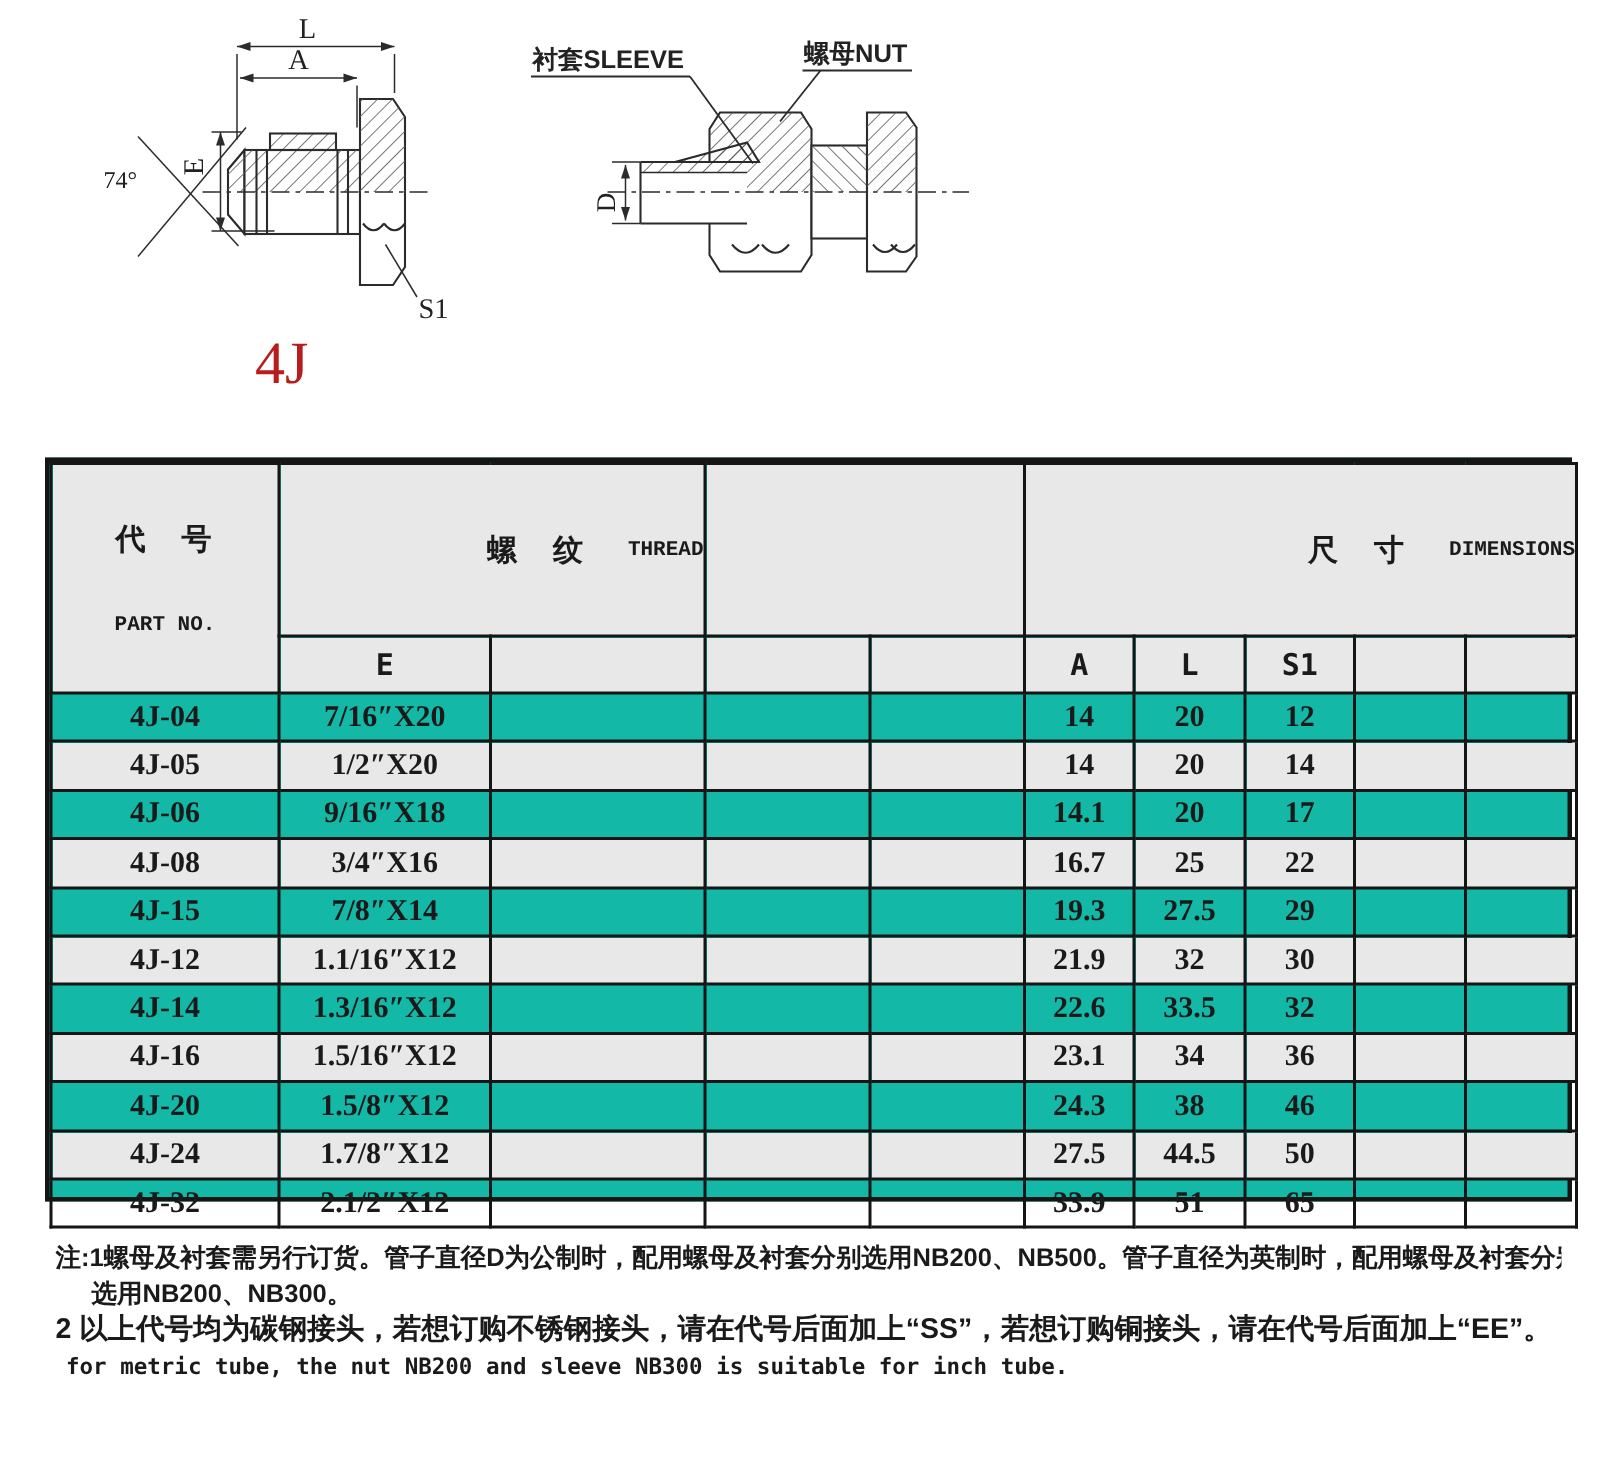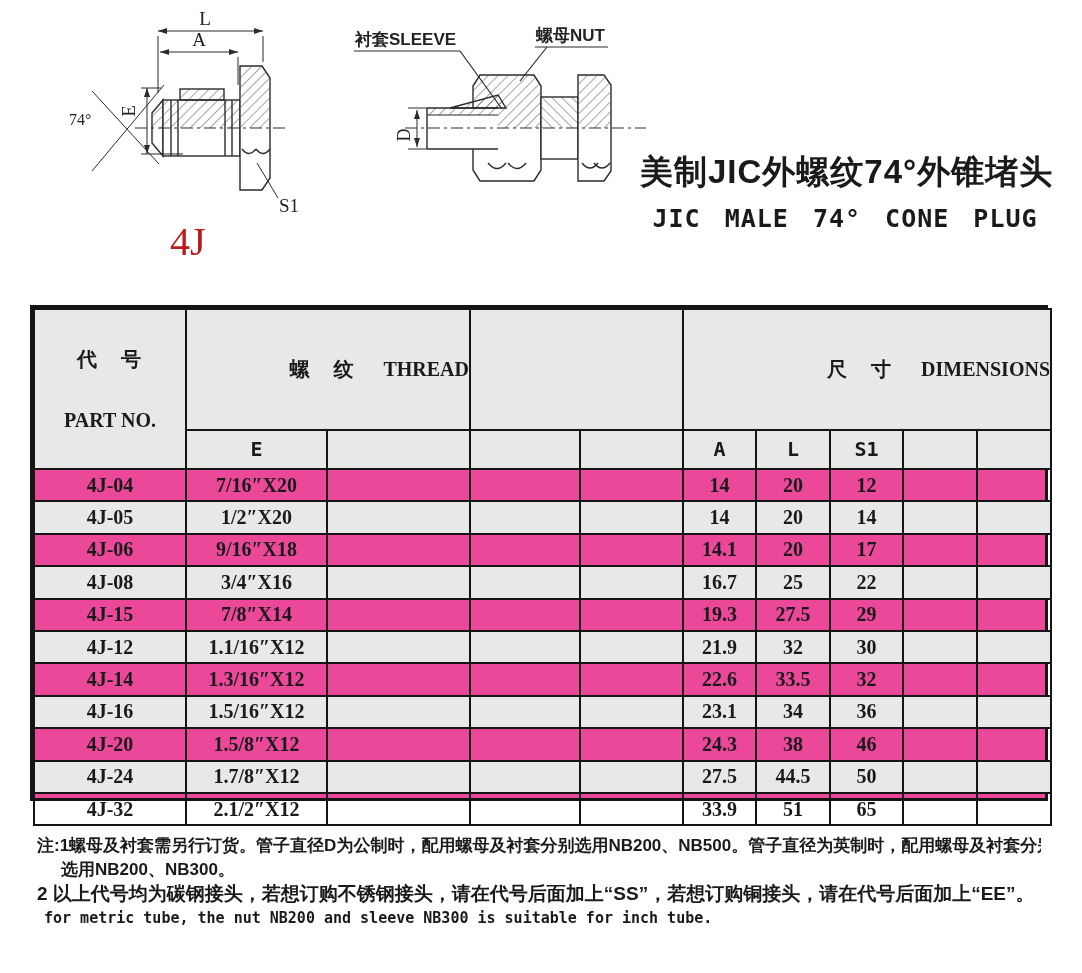--- a/index.html
+++ b/index.html
@@ -12,31 +12,31 @@
 
   .caption-4j{position:absolute;left:170px;top:218px;font-family:"Liberation Serif",serif;
               font-size:40px;color:#b91c1c;}
 
   .title-block{position:absolute;left:640px;top:150px;width:410px;text-align:center;}
   .title-zh{font-size:33px;font-weight:bold;letter-spacing:1px;white-space:nowrap;}
   .title-en{margin-top:9px;font-family:"DejaVu Sans Mono","Liberation Mono",monospace;
             font-size:25px;font-weight:bold;word-spacing:8px;letter-spacing:1px;white-space:nowrap;}
 
   .tablewrap{position:absolute;left:30px;top:305px;width:1018px;height:496px;
-             border:3px solid #151515;box-sizing:border-box;background:#ec4899;}
+             border:3px solid #151515;box-sizing:border-box;background:#14b8a6;}
   table{width:100%;border-collapse:collapse;table-layout:fixed;}
   th,td{border:2px solid #151515;text-align:center;vertical-align:middle;
         overflow:hidden;white-space:pre;padding:0;}
   thead th{background:#e8e8e8;font-weight:bold;}
   thead tr:nth-child(1){height:33px;}
   thead tr:nth-child(2){height:33px;}
   tbody tr{height:32.4px;}
   tbody tr:nth-child(even) td{background:#e8e8e8;}
   .hdr-zh{font-size:20px;font-weight:bold;letter-spacing:2px;}
-  .hdr-en{font-family:Liberation Serif, serif;font-size:20px;font-weight:bold;}
+  .hdr-en{font-family:Liberation Mono, monospace;font-size:14px;font-weight:bold;}
   .hdr-pair{display:flex;justify-content:flex-end;align-items:center;gap:28px;}
   .cell-val{font-family:"DejaVu Sans Mono","Liberation Mono",monospace;font-size:20px;font-weight:bold;}
   td.cell{font-family:Liberation Serif, serif;font-size:20px;font-weight:bold;}
 
   .notes{padding:8px 4px 0 4px;line-height:24px;}
   .notes div{white-space:nowrap;overflow:hidden;}
   .n-zh{font-weight:bold;font-size:17px;}
   .n-zh3{font-weight:bold;font-size:19px;}
   .n-ind{padding-left:24px;}
   .n-ind-s{padding-left:7px;}
@@ -142,24 +142,20 @@
       <line x1="4" y1="26" x2="110" y2="26" stroke-width="1.2"></line>
       <line x1="110" y1="26" x2="152" y2="84" stroke-width="1.2"></line>
       <line x1="185" y1="22" x2="258" y2="22" stroke-width="1.2"></line>
       <line x1="197" y1="22" x2="170" y2="56" stroke-width="1.2"></line>
     </g>
     <text class="cjk-label" x="5" y="20">衬套SLEEVE</text>
     <text class="cjk-label" x="186" y="16">螺母NUT</text>
     <text class="dimtext" transform="translate(60,110) rotate(-90)" text-anchor="middle" style="font-size:18px;">D</text>
   </svg>
 
-  <div class="title-block">
-    <div class="title-zh">美制JIC外螺纹74°外锥堵头</div>
-    <div class="title-en">JIC MALE 74° CONE PLUG</div>
-  </div>
 
   <div class="tablewrap">
     <table>
       <colgroup>
         <col style="width:152px">
           <col style="width:141px">
           <col style="width:143px">
         <col style="width:110px">
           <col style="width:103px">
           <col style="width:73px">

